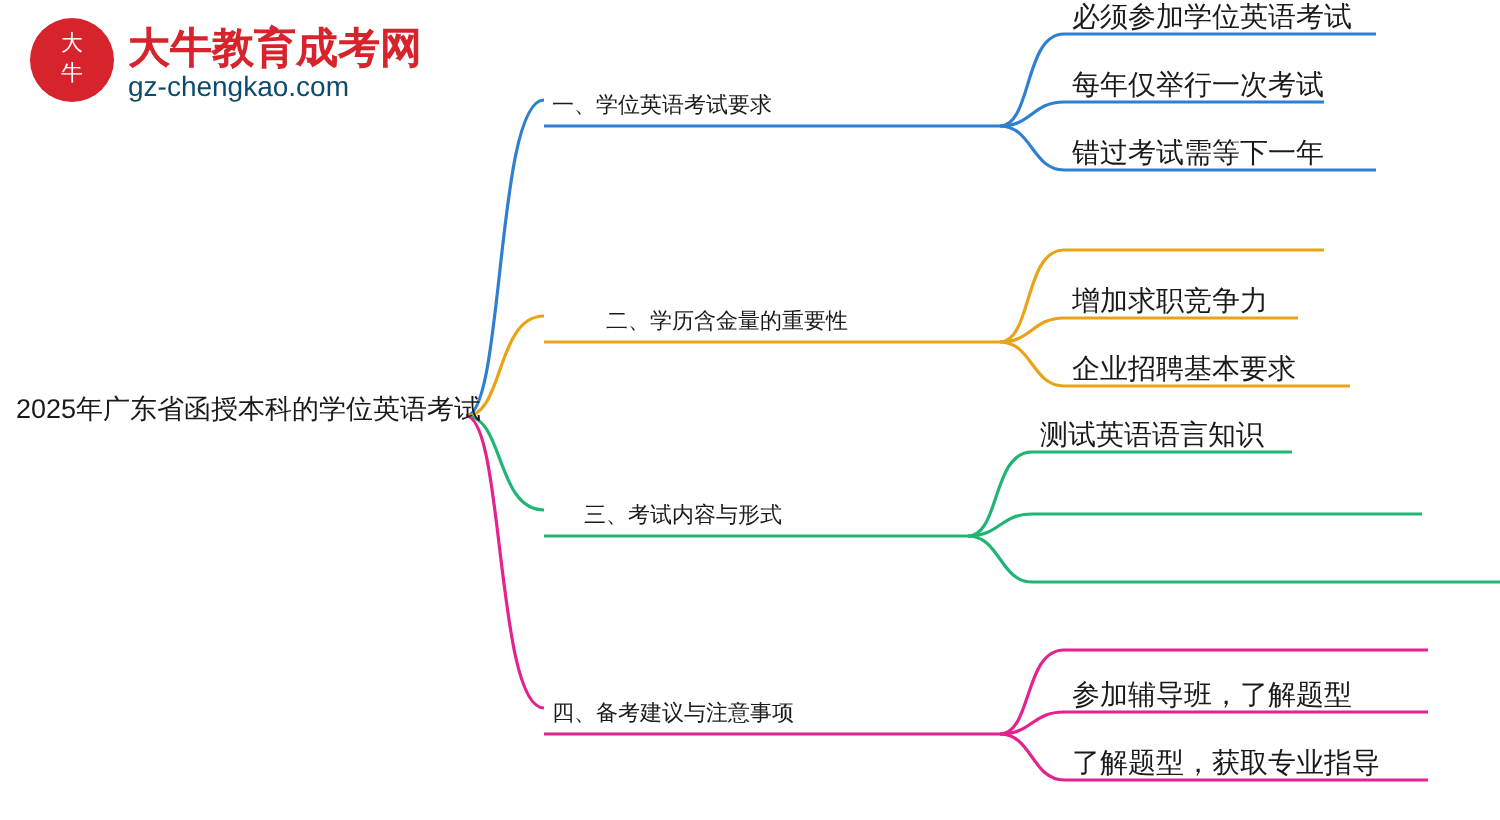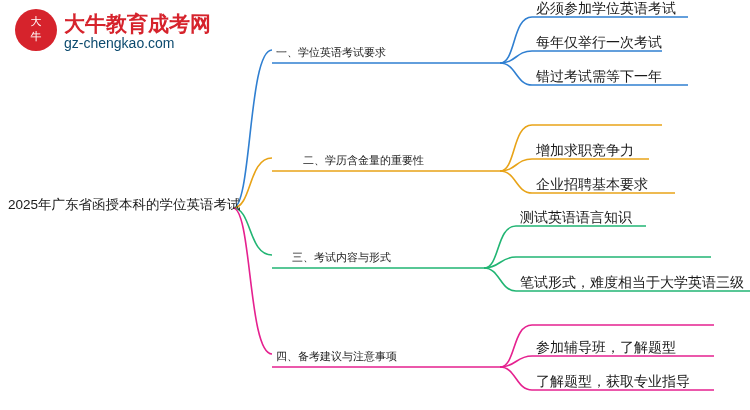--- a/index.html
+++ b/index.html
@@ -158,19 +158,18 @@
   <div class="l2" style="left:536px; top:0px;">必须参加学位英语考试</div>
   <div class="l2" style="left:536px; top:34px;">每年仅举行一次考试</div>
   <div class="l2" style="left:536px; top:68px;">错过考试需等下一年</div>
 
   <div class="l1" style="left:276px; top:153px;margin-left:27px;">二、学历含金量的重要性</div>
   <div class="l2" style="left:536px; top:142px;">增加求职竞争力</div>
   <div class="l2" style="left:536px; top:176px;">企业招聘基本要求</div>
 
   <div class="l1" style="left:276px; top:250px;margin-left:16px;">三、考试内容与形式</div>
   <div class="l2" style="left:520px; top:209px;">测试英语语言知识</div>
-  <div class="l2" style="left:520px; top:274px;">笔试形式，难度相当于大学英语三级</div>
 
   <div class="l1" style="left:276px; top:349px;text-align:right;">四、备考建议与注意事项</div>
   <div class="l2" style="left:536px; top:339px;">参加辅导班，了解题型</div>
   <div class="l2" style="left:536px; top:373px;">了解题型，获取专业指导</div>
 
 </div>
 
 </body></html>

